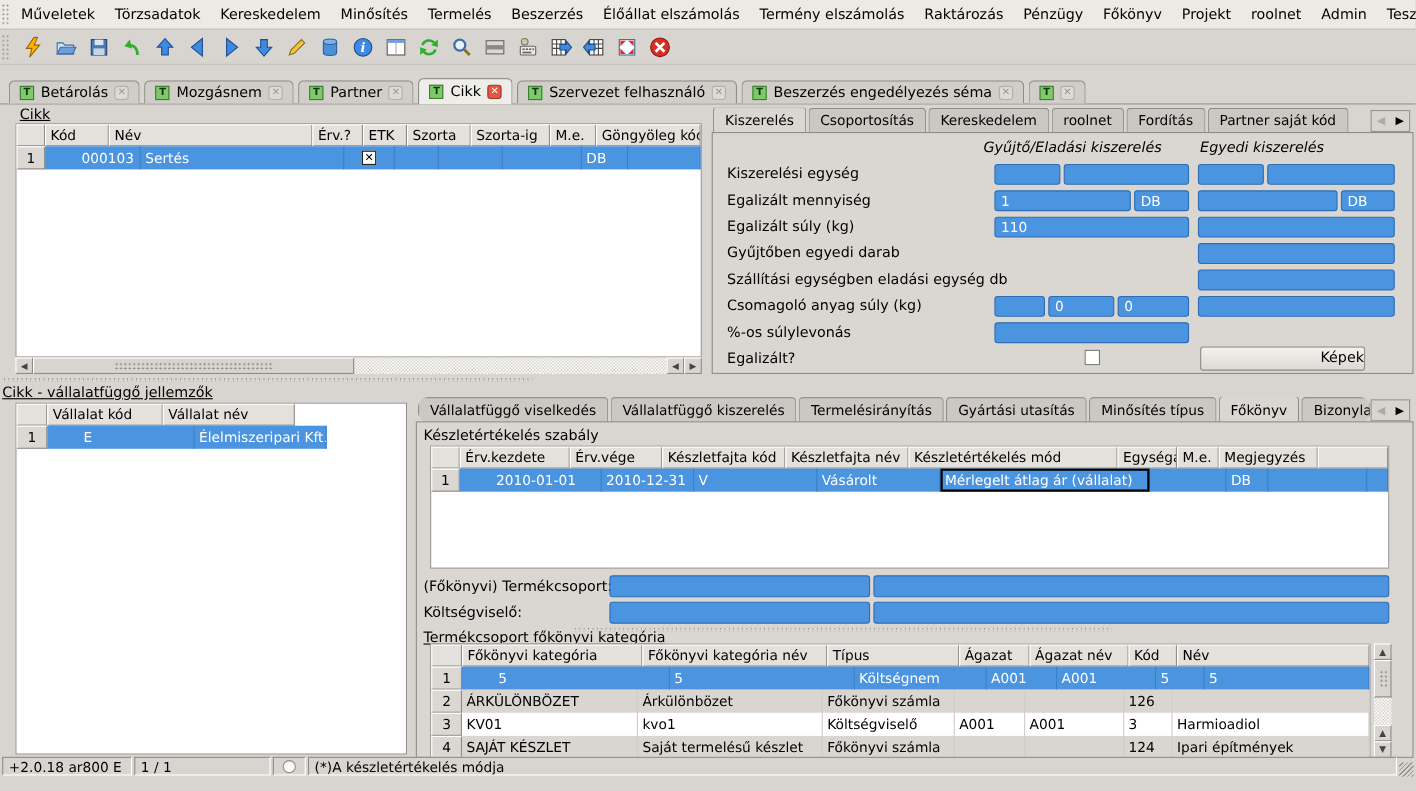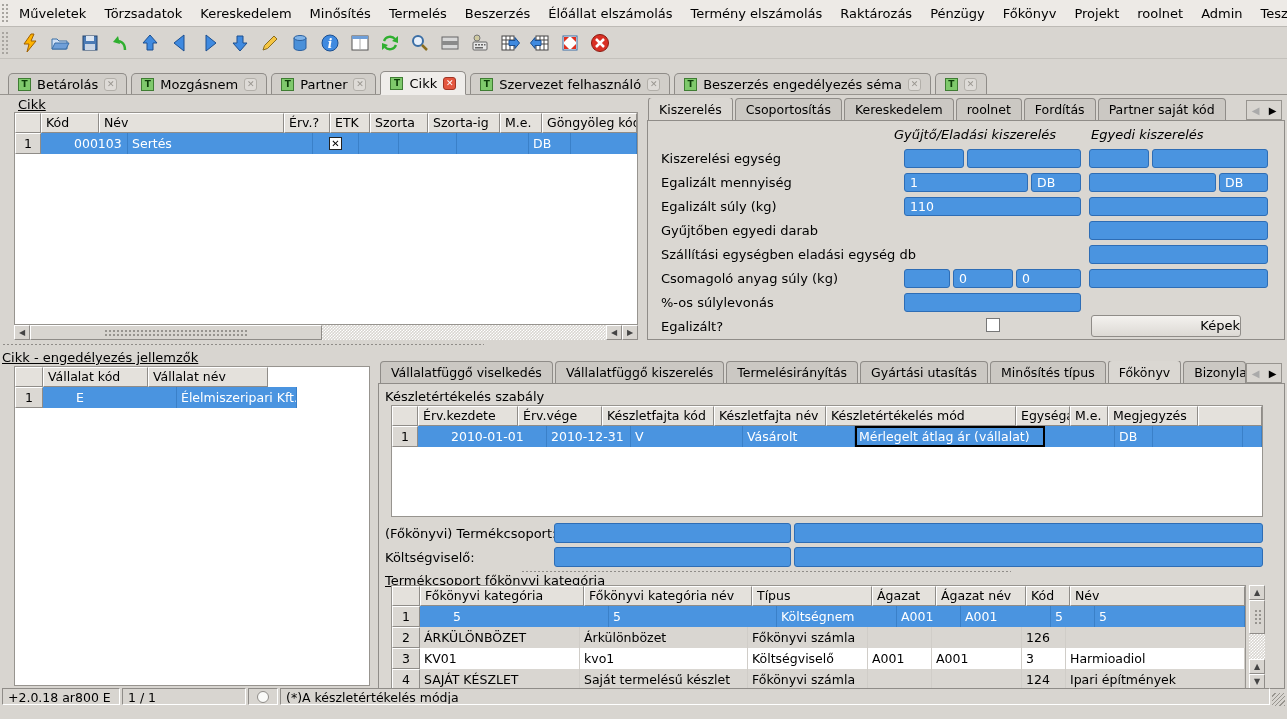--- a/index.html
+++ b/index.html
@@ -359,38 +359,38 @@
     <div class="bluefield" style="left:441px;top:148px;width:179px"></div>
 
     <div class="formlabel" style="top:174px">%-os súlylevonás</div>
     <div class="bluefield" style="left:256px;top:172px;width:177px"></div>
 
     <div class="formlabel" style="top:198px">Egalizált?</div>
     <div class="chkbox" style="position:absolute;left:338px;top:197px;"></div>
     <div class="btn3d" style="position:absolute;left:443px;top:194px;width:150px;height:22px;line-height:20px;">Képek</div>
   </div>
 
-  <div style="position:absolute;left:2px;top:350px;" class="underlabel">Cikk - engedélyezés jellemzők</div>
+  <div style="position:absolute;left:2px;top:350px;" class="underlabel">Cikk - vállalatfüggő jellemzők</div>
 
   <div class="tbl" style="left:14px;top:366px;width:356px;height:320px;">
     <div class="throw">
       <div class="th" style="width:28px"></div>
       <div class="th" style="width:105px">Vállalat kód</div>
       <div class="th" style="width:120px">Vállalat név</div>
     </div>
     <div class="trow">
       <div class="numc" style="width:28px">1</div>
       <div class="sel" style="display:flex;">
         <div class="td" style="width:105px">E</div>
         <div class="td" style="width:120px">Élelmiszeripari Kft.</div>
       </div>
     </div>
   </div>
 
-  <div class="itabbar" style="left:380px;top:361px;width:866px;">
+  <div class="itabbar" style="left:380px;top:361px;width:866px;border-radius:10px;">
     <div class="itab">Vállalatfüggő viselkedés</div>
     <div class="itab">Vállalatfüggő kiszerelés</div>
     <div class="itab">Termelésirányítás</div>
     <div class="itab">Gyártási utasítás</div>
     <div class="itab">Minősítés típus</div>
     <div class="itab active">Főkönyv</div>
     <div class="itab" style="max-width:74px;overflow:hidden;">Bizonylat</div>
   </div>
   <div class="tabscroll" style="left:1246px;top:363px;">
     <span style="color:#aaa">◀</span>

